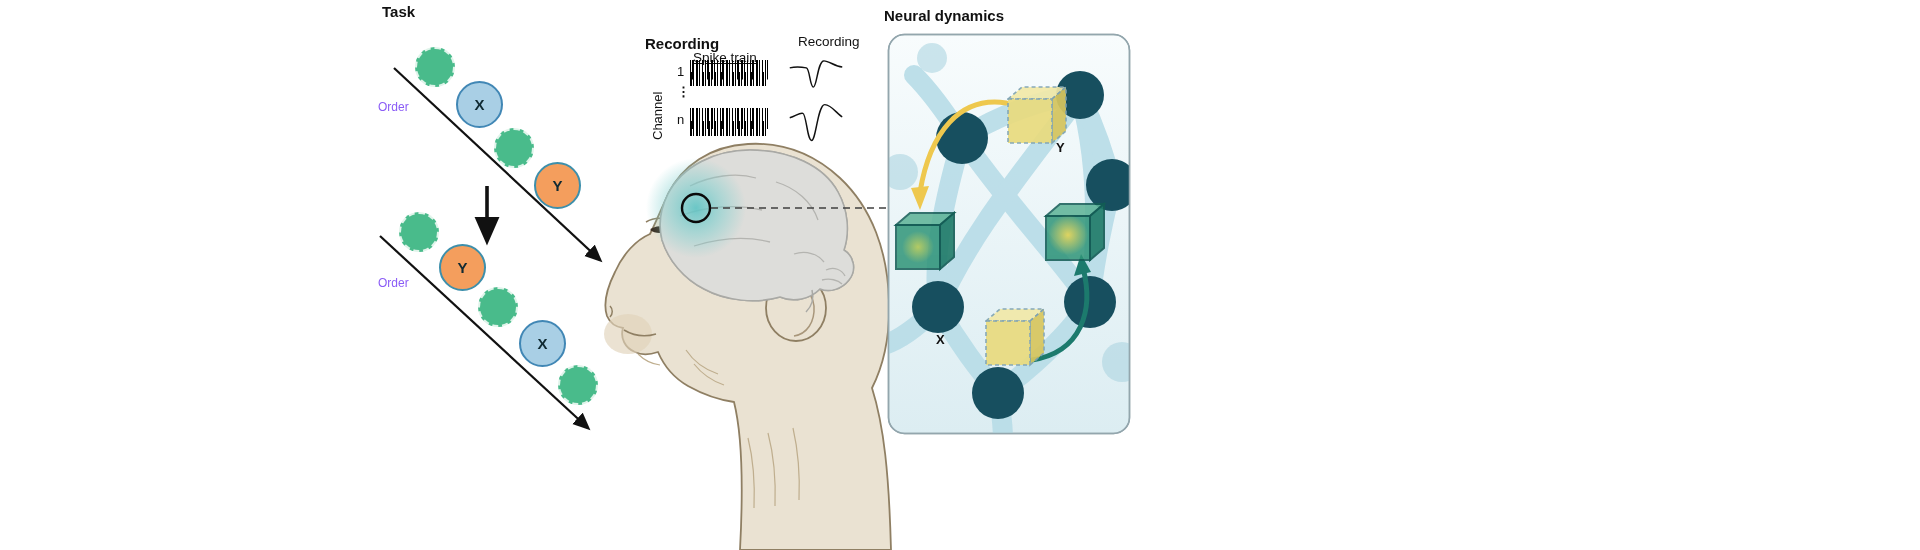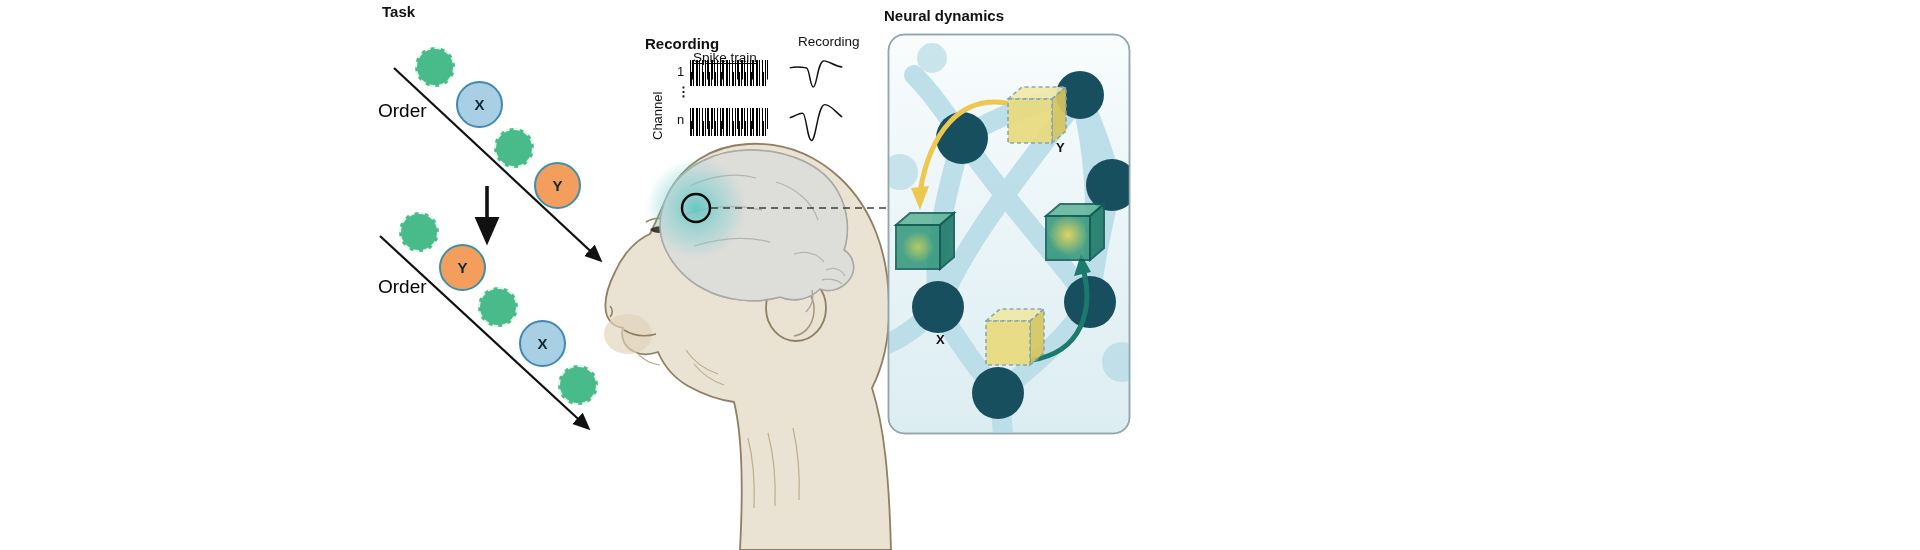--- a/index.html
+++ b/index.html
@@ -15,21 +15,21 @@
   
   #task-panel{left:372px;width:260px;height:480px;}
   .circle{
     position:absolute;border-radius:50%;box-sizing:border-box;
     display:flex;align-items:center;justify-content:center;
     font-weight:700;font-size:15px;color:#102a32;
   }
   .c-green{width:40px;height:40px;background:#49bb8b;border:2px dashed #dff4ea;}
   .c-blue{width:47px;height:47px;background:#a9cfe5;border:2.5px solid #4187b5;}
   .c-orange{width:47px;height:47px;background:#f49e5d;border:2.5px solid #3d8fab;}
-  .order-label{position:absolute;font-size:19px;color:#000000;}
+  .order-label{position:absolute;font-size:12px;color:#8b5cf6;}
 
   
   #recording-panel{left:598px;width:300px;height:550px;}
   .channel-label{
     position:absolute;font-size:13px;color:#111;
     writing-mode:vertical-rl;transform:rotate(180deg);
   }
   .ch-num{position:absolute;font-size:13px;color:#111;}
   .spikes{
     position:absolute;

